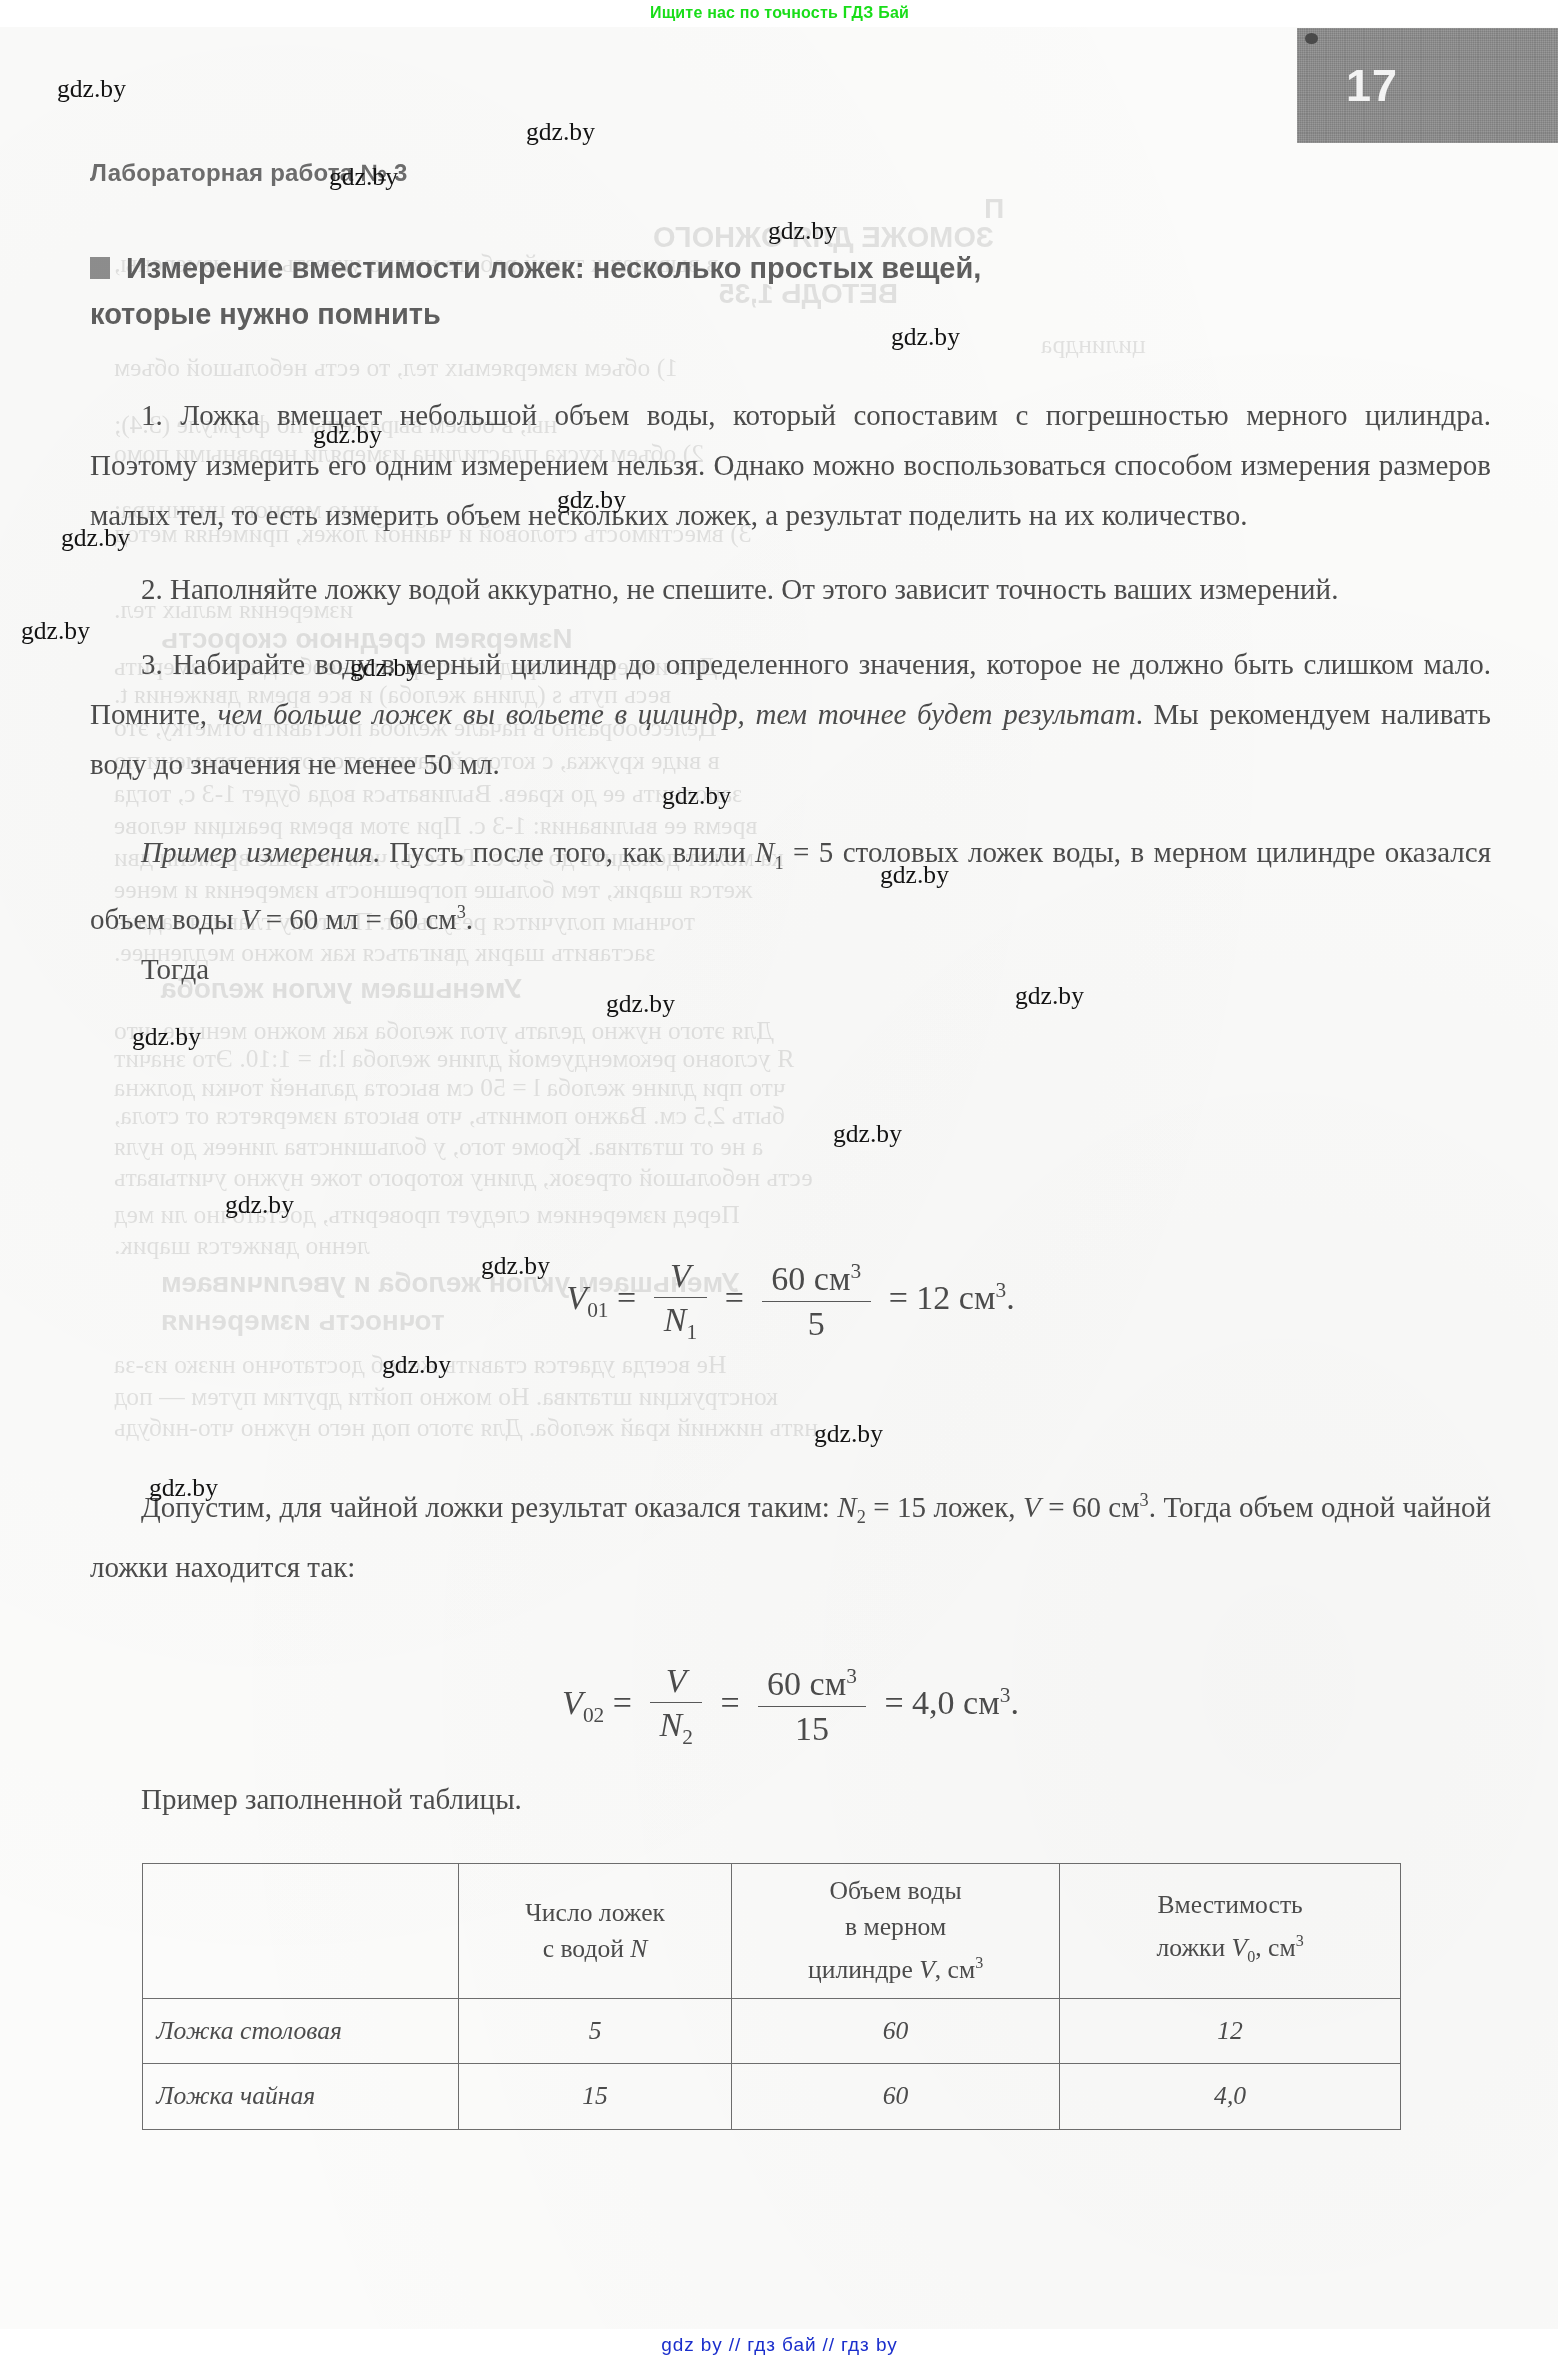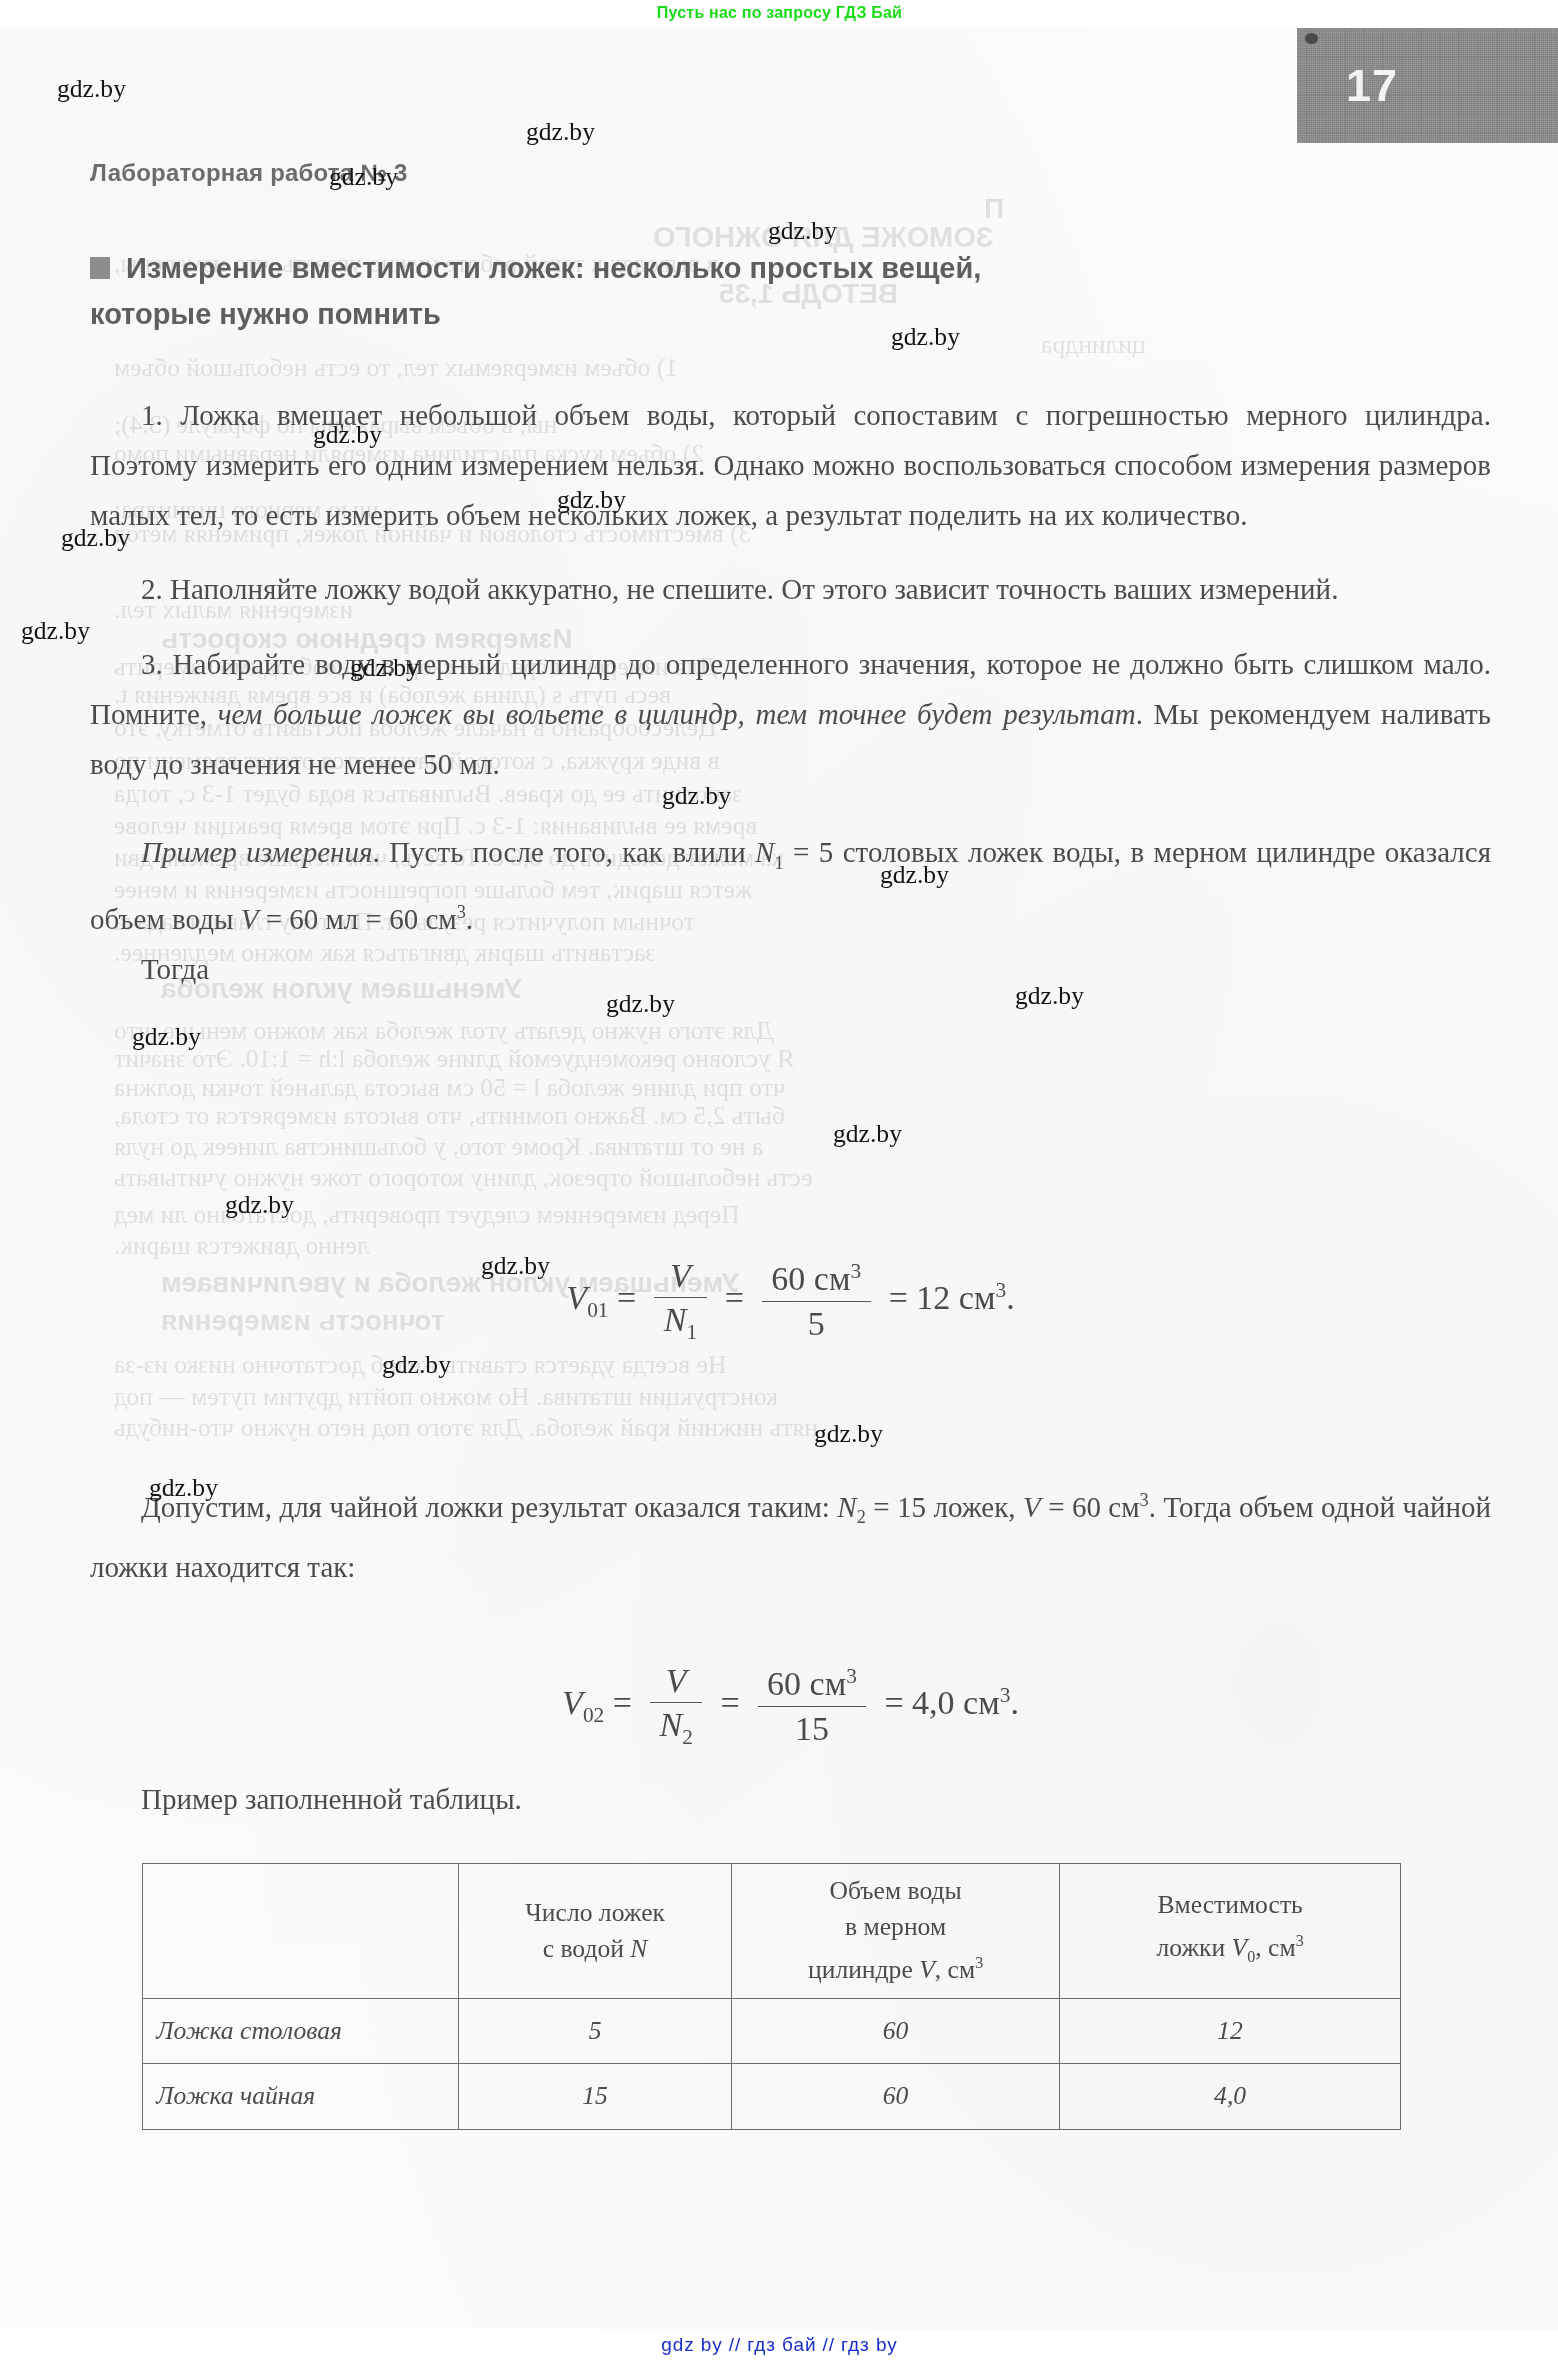--- a/index.html
+++ b/index.html
@@ -231,21 +231,21 @@
     text-align: center;
     color: #1a2ecc;
     font-family: "Liberation Sans", sans-serif;
     font-size: 19px;
     letter-spacing: 0.9px;
   }
 </style>
 </head>
 <body>
 
-<div class="top-banner">Пусть нас по запросу ГДЗ Бай</div>
+<div class="top-banner">Ищите нас по точность ГДЗ Бай</div>
 
 <div class="page-sheet">
 
   <div class="ghost-layer" id="ghost-layer">
       <div class="ghost sans" style="left: 984px; top: 166px; font-size: 28px;">П</div>
       <div class="ghost sans" style="left: 653px; top: 194px; font-size: 29px;">ЗОМОЖЕ ДЛЯ ОЖНОГО</div>
       <div class="ghost" style="left: 114px; top: 222px; font-size: 25.6px;">в выводах к такой работе нужно указать, что измерены,</div>
       <div class="ghost sans" style="left: 719px; top: 251px; font-size: 28px;">ВЕТОДЬ 1,35</div>
       <div class="ghost" style="left: 1041px; top: 303px; font-size: 25.6px;">цилиндра</div>
       <div class="ghost" style="left: 114px; top: 326px; font-size: 25.6px;">1) объем измеряемых тел, то есть небольшой объем</div>

